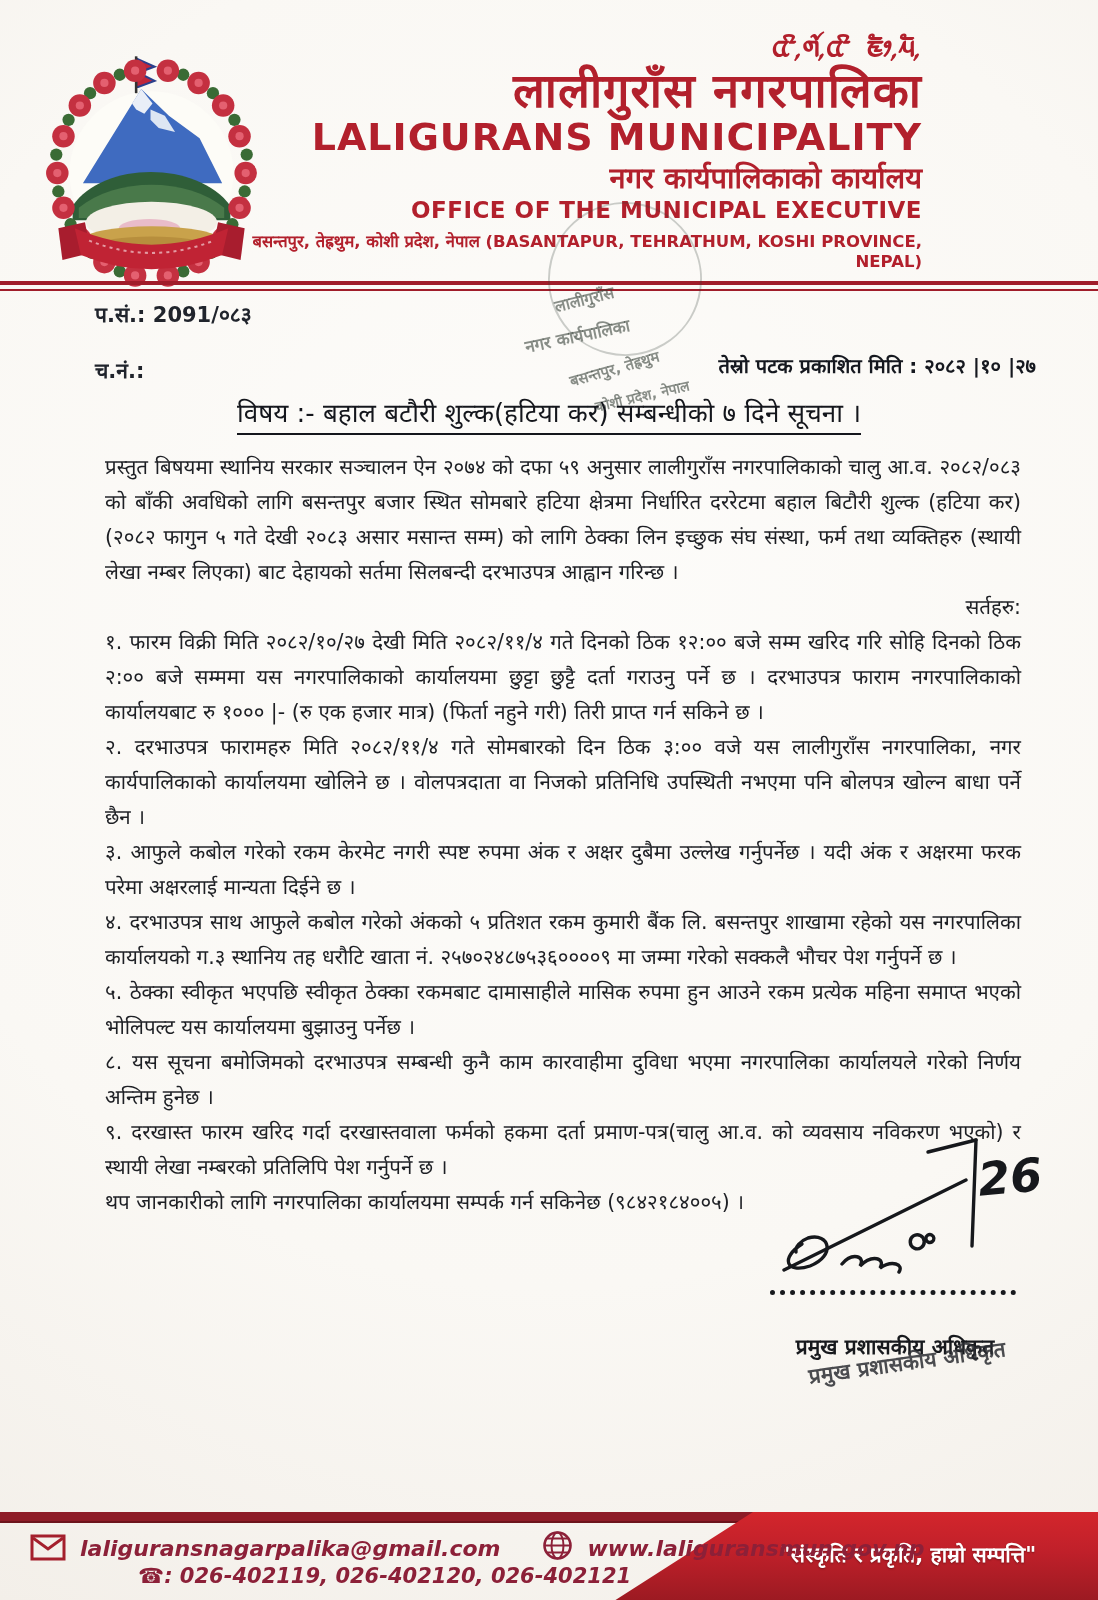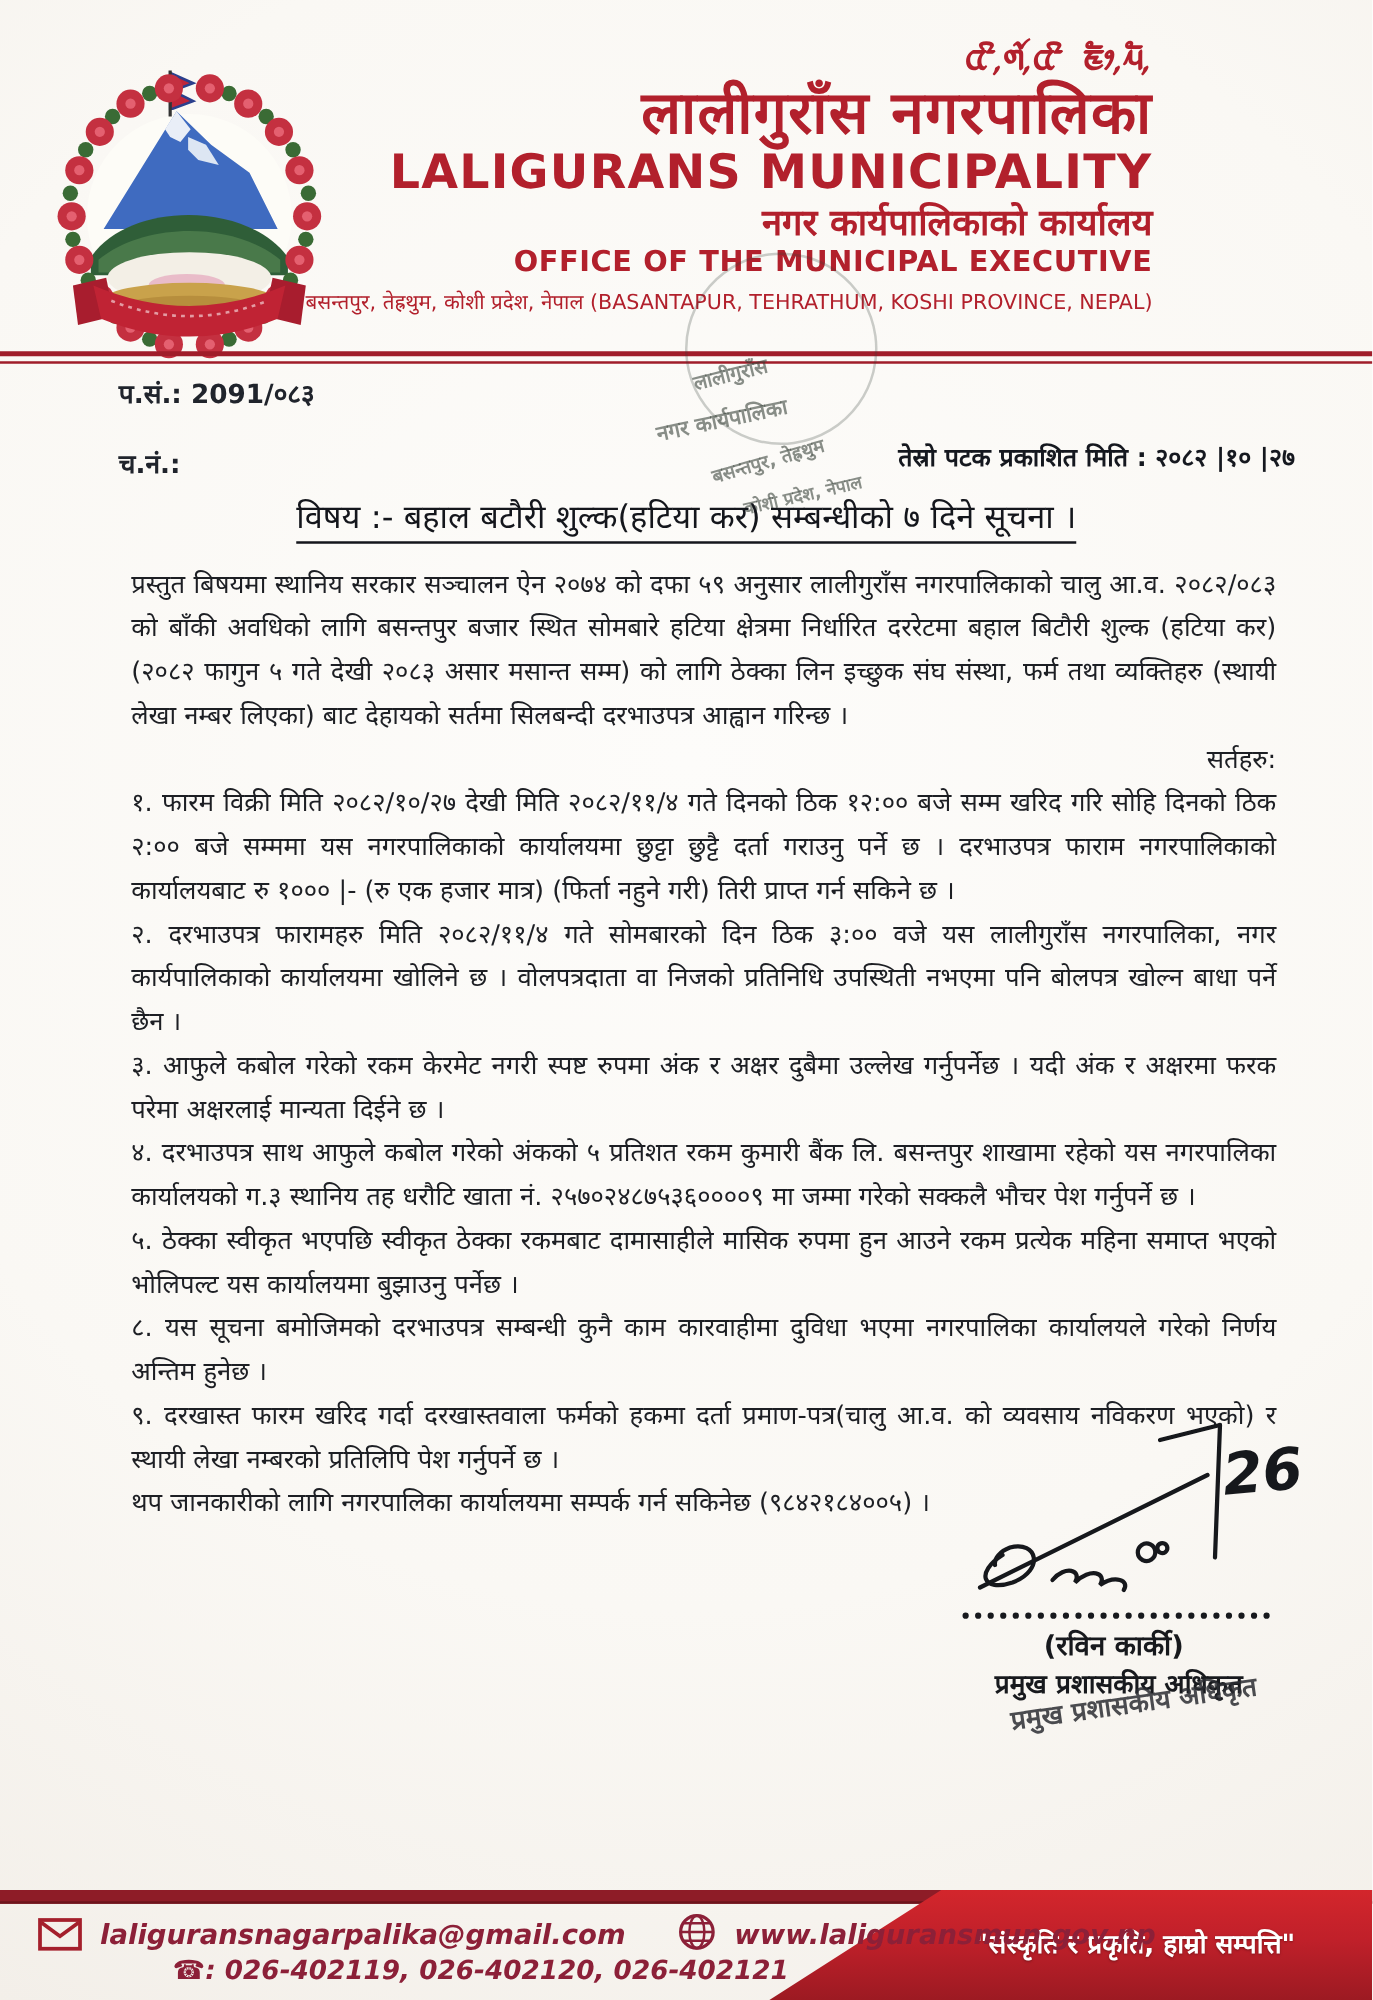--- a/index.html
+++ b/index.html
@@ -8,21 +8,21 @@
     background:radial-gradient(circle at 50% 38%, #fdfcfa 0%, #faf8f4 60%, #f3efe9 100%);
     font-family:"DejaVu Sans", sans-serif;
   }
   
   .hdr{position:absolute; left:182px; top:26px; width:740px; text-align:right; color:#b2202c;}
   .limbu{font-size:31px; font-weight:bold; letter-spacing:3px; line-height:1.25;}
   .t-nep{font-size:47px; font-weight:bold; line-height:1.12; letter-spacing:1px;}
   .t-eng{font-size:38px; font-weight:bold; letter-spacing:1px; line-height:1.08;}
   .s-nep{font-size:29px; font-weight:bold; line-height:1.25; margin-top:2px;}
   .s-eng{font-size:23px; font-weight:bold; letter-spacing:.5px; line-height:1.2;}
-  .addr{font-size:16.5px; font-weight:normal; margin-top:5px;}
+  .addr{font-size:16.5px; font-weight:bold; margin-top:5px;}
   .rule-a{position:absolute; left:0; top:281px; width:1098px; height:4px; background:#a01d2a;}
   .rule-b{position:absolute; left:0; top:289px; width:1098px; height:2px; background:#a01d2a;}
   .logo{position:absolute; left:44px; top:52px;}
   
   .refno{position:absolute; left:95px; top:300px; font-size:21px; font-weight:bold; color:#20242c;}
   .chno {position:absolute; left:95px; top:356px; font-size:21px; font-weight:bold; color:#20242c;}
   .pub  {position:absolute; right:62px; top:352px; font-size:20px; font-weight:bold; color:#15181f;}
   
   .stamp{position:absolute; left:520px; top:250px; width:240px; height:170px; pointer-events:none;}
   .stamp span{position:absolute; color:rgba(52,62,54,.58); font-weight:bold; white-space:nowrap;}
@@ -207,21 +207,20 @@
       <path d="M16 142 L 198 52"></path>
       <path d="M74 136 C 84 124, 98 128, 92 138 C 104 126, 118 130, 112 140 C 124 132, 136 136, 131 144"></path>
       <path d="M146 120 a7 7 0 1 1 .2 .1"></path>
       <path d="M160 114 a4 4 0 1 1 .2 .1"></path>
       <path d="M204 118 L 208 12"></path>
       <path d="M208 12 L 160 24"></path>
     </g>
   </svg>
   <span class="sig-num">26</span>
   <div class="sig-dots"></div>
-  <div class="sig-name">(रविन कार्की)</div>
   <div class="sig-desig">प्रमुख प्रशासकीय अधिकृत</div>
   <div class="sig-desig2">प्रमुख प्रशासकीय अधिकृत</div>
 
   <div class="foot-bar"></div>
   <div class="foot-red"></div>
   <div class="slogan">"संस्कृति र प्रकृति, हाम्रो सम्पत्ति"</div>
 
   <div class="c-row1">
     <svg width="36" height="27" viewBox="0 0 36 27">
       <rect x="2" y="2" width="32" height="23" fill="none" stroke="#a41f2c" stroke-width="3"></rect>

